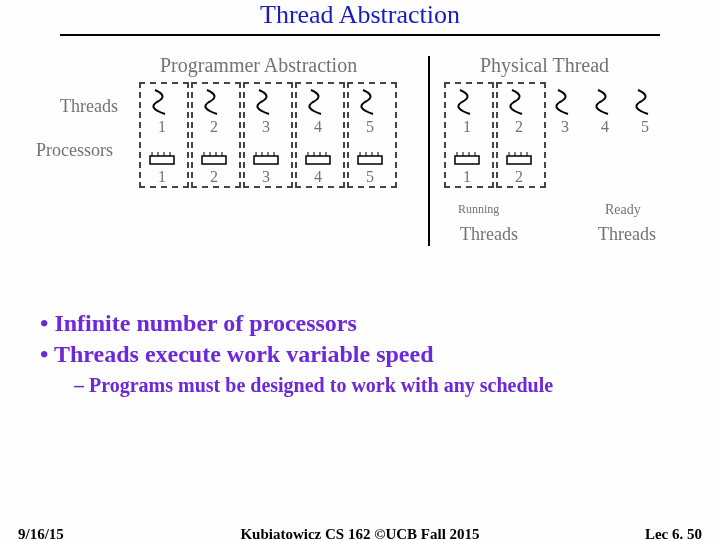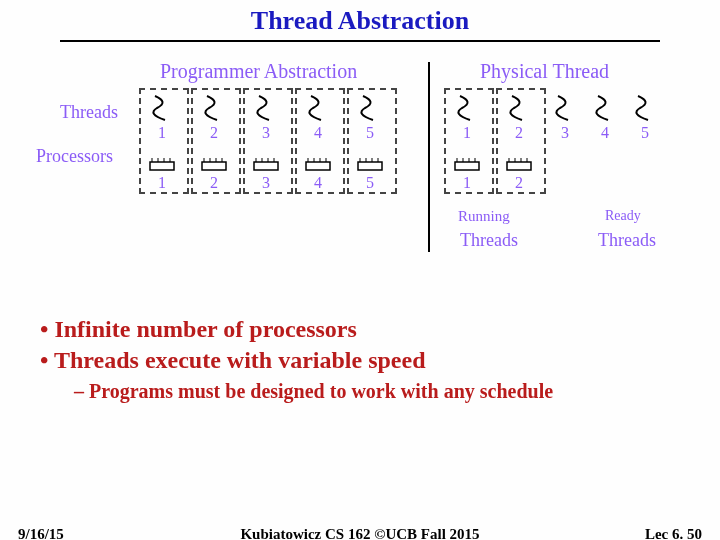--- a/index.html
+++ b/index.html
@@ -1,27 +1,27 @@
 <!DOCTYPE html>
 <html><head>
 <meta charset="utf-8">
 <style>
   html,body{margin:0;padding:0}
   body{width:720px;height:540px;background:#fefefe;font-family:"Comic Sans MS","Comic Sans",cursive;position:relative}
-  .title{color:#1a1ac0;font-size:26px;font-weight:bold;text-align:center;padding-top:6px}
+  .title{color:#1a1ac0;font-size:26px;font-weight:normal;text-align:center;padding-top:0}
   .rule{border:none;border-top:2px solid #000;margin:4px 60px 0 60px}
-  .diagram{position:relative;margin:18px auto 0 auto;width:600px;height:220px;font-family:"Times New Roman",serif;color:#8b5cf6}
+  .diagram{position:relative;margin:18px auto 0 auto;width:600px;height:220px;font-family:"Times New Roman",serif;color:#737373}
   .hdr{position:absolute;top:0;font-size:20px}
   .lbl{position:absolute;font-size:18px}
   .num{position:absolute;font-size:16px}
   .dbox{position:absolute;border:2px dashed #444}
   .squig{position:absolute}
   .proc{position:absolute}
   .vline{position:absolute;width:0;border-left:2px solid #000;top:2px;height:190px}
-  .bullets{margin:36px 40px 0 40px;color:#b91c1c}
+  .bullets{margin:36px 40px 0 40px;color:#6d28d9}
   .b1{font-size:24px;font-weight:bold;margin:4px 0}
   .b2{font-size:20px;font-weight:bold;margin:6px 0 0 34px}
   .footer{position:absolute;bottom:14px;left:0;right:0;font-size:15px;font-weight:bold;color:#000}
   .fl{position:absolute;left:18px}
   .fc{position:absolute;left:0;right:0;text-align:center}
   .fr{position:absolute;right:18px}
 </style>
 </head>
 <body>
 
@@ -143,29 +143,29 @@
 
   <div class="num" style="left:98px;top:114px">1</div>
   <div class="num" style="left:150px;top:114px">2</div>
   <div class="num" style="left:202px;top:114px">3</div>
   <div class="num" style="left:254px;top:114px">4</div>
   <div class="num" style="left:306px;top:114px">5</div>
 
   <div class="num" style="left:403px;top:114px">1</div>
   <div class="num" style="left:455px;top:114px">2</div>
 
-  <div class="lbl" style="left:398px;top:148px;font-size:15px">Running</div>
+  <div class="lbl" style="left:398px;top:148px;font-size:12px">Running</div>
   <div class="lbl" style="left:400px;top:170px;font-size:18px">Threads</div>
   <div class="lbl" style="left:545px;top:148px;font-size:14px">Ready</div>
   <div class="lbl" style="left:538px;top:170px;font-size:18px">Threads</div>
 </div>
 
 <div class="bullets">
   <div class="b1">• <span>Infinite number of processors</span></div>
-  <div class="b1">• <span>Threads execute with variable speed</span></div>
+  <div class="b1">• <span>Threads execute work variable speed</span></div>
   <div class="b2">– <span>Programs must be designed to work with any schedule</span></div>
 </div>
 
 <div class="footer">
   <span class="fl">9/16/15</span>
   <span class="fc">Kubiatowicz CS 162 ©UCB Fall 2015</span>
   <span class="fr">Lec 6. 50</span>
 </div>
 
 </body></html>

